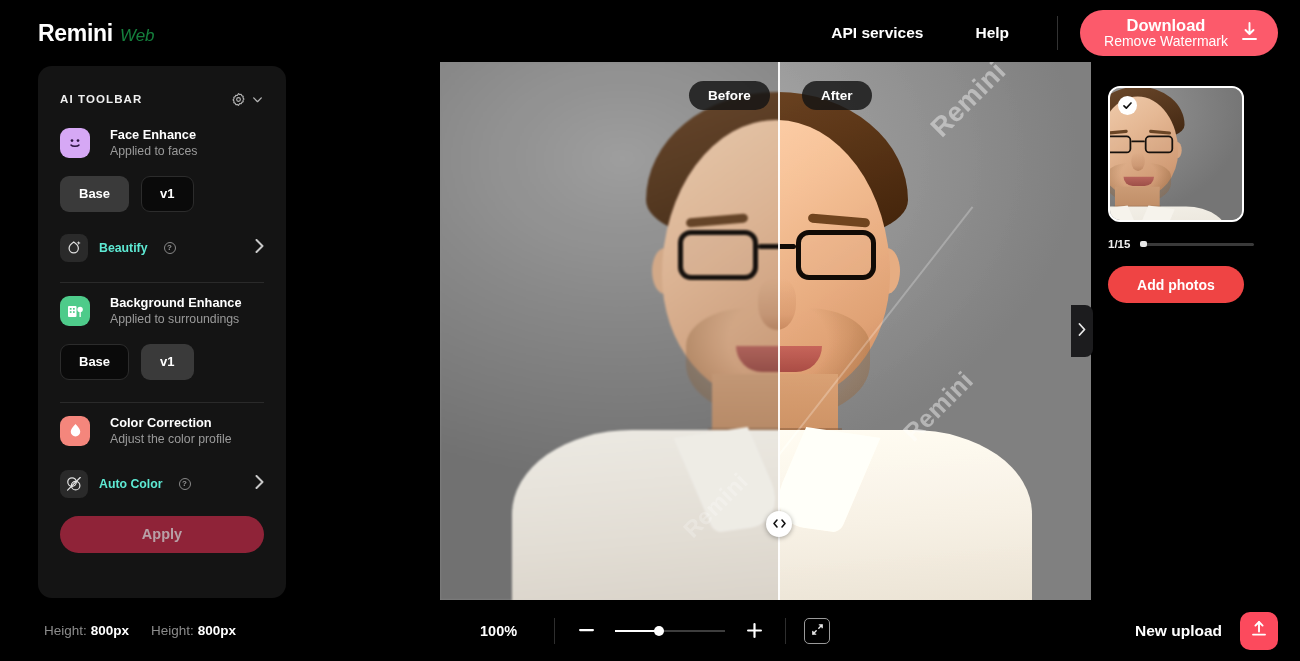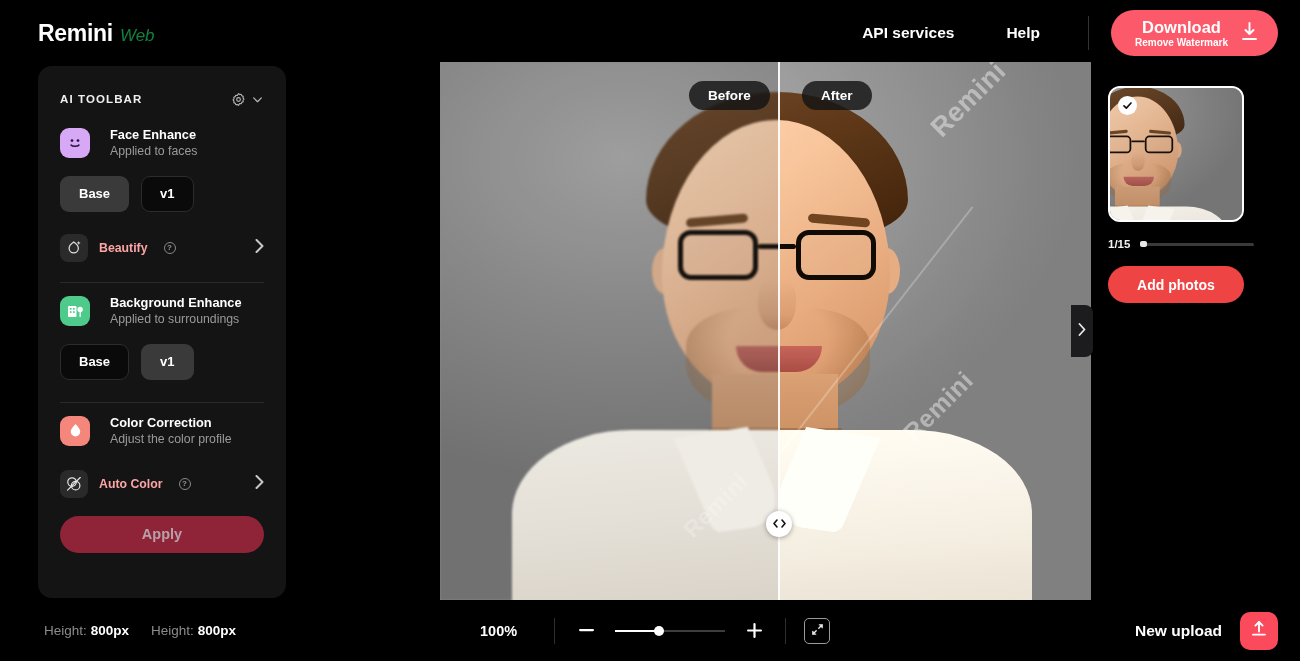--- a/index.html
+++ b/index.html
@@ -40,21 +40,21 @@
     background: transparent; margin-left: 6px; white-space: nowrap;
   }
   .nav-divider { width: 1px; height: 34px; background: #333; margin: 0 22px; }
   .btn-download {
     background: #fc5a6b; border-radius: 26px; height: 46px;
     padding: 0 20px 0 24px; display: flex; align-items: center; gap: 13px;
     cursor: pointer; color: #fff;
   }
   .btn-download .dl-text { display: flex; flex-direction: column; align-items: center; line-height: 1.12; }
   .btn-download .dl-main { font-size: 16.5px; font-weight: 700; text-align: center; }
-  .btn-download .dl-sub { font-size: 10px; font-weight: 700; }
+  .btn-download .dl-sub { font-size: 14px; font-weight: 400; }
 
   
   .sidebar {
     position: absolute; left: 38px; top: 66px; width: 248px; height: 532px;
     background: #141414; border-radius: 14px; padding: 20px 22px 0 22px;
   }
   .toolbar-head {
     display: flex; align-items: center; height: 26px; margin-bottom: 14px;
   }
   .toolbar-title {
@@ -81,21 +81,21 @@
   .chip.sel { background: #3a3a3a; }
   .chip.unsel { background: #0a0a0a; border: 1px solid #2c2c2c; }
 
   .sub-row {
     display: flex; align-items: center; gap: 11px; margin-top: 22px; cursor: pointer;
   }
   .sub-icon {
     width: 28px; height: 28px; border-radius: 8px; background: #2a2a2a; flex: 0 0 28px;
     display: flex; align-items: center; justify-content: center;
   }
-  .sub-label { font-size: 12.3px; font-weight: 700; color: #fca5a5; }
+  .sub-label { font-size: 12.3px; font-weight: 700; color: #5eead4; }
   .info-dot {
     width: 12px; height: 12px; border-radius: 50%; border: 1px solid #888;
     color: #999; font-size: 8px; display: flex; align-items: center;
     justify-content: center; margin-left: 5px; font-weight: 700;
   }
   .sub-row .chev { margin-left: auto; color: #c8c8c8; font-size: 14px; }
   .divider { height: 1px; background: #2a2a2a; margin: 20px 0 0 0; }
 
   .apply-btn {
     margin-top: 18px; width: 100%; height: 37px; border-radius: 19px;

